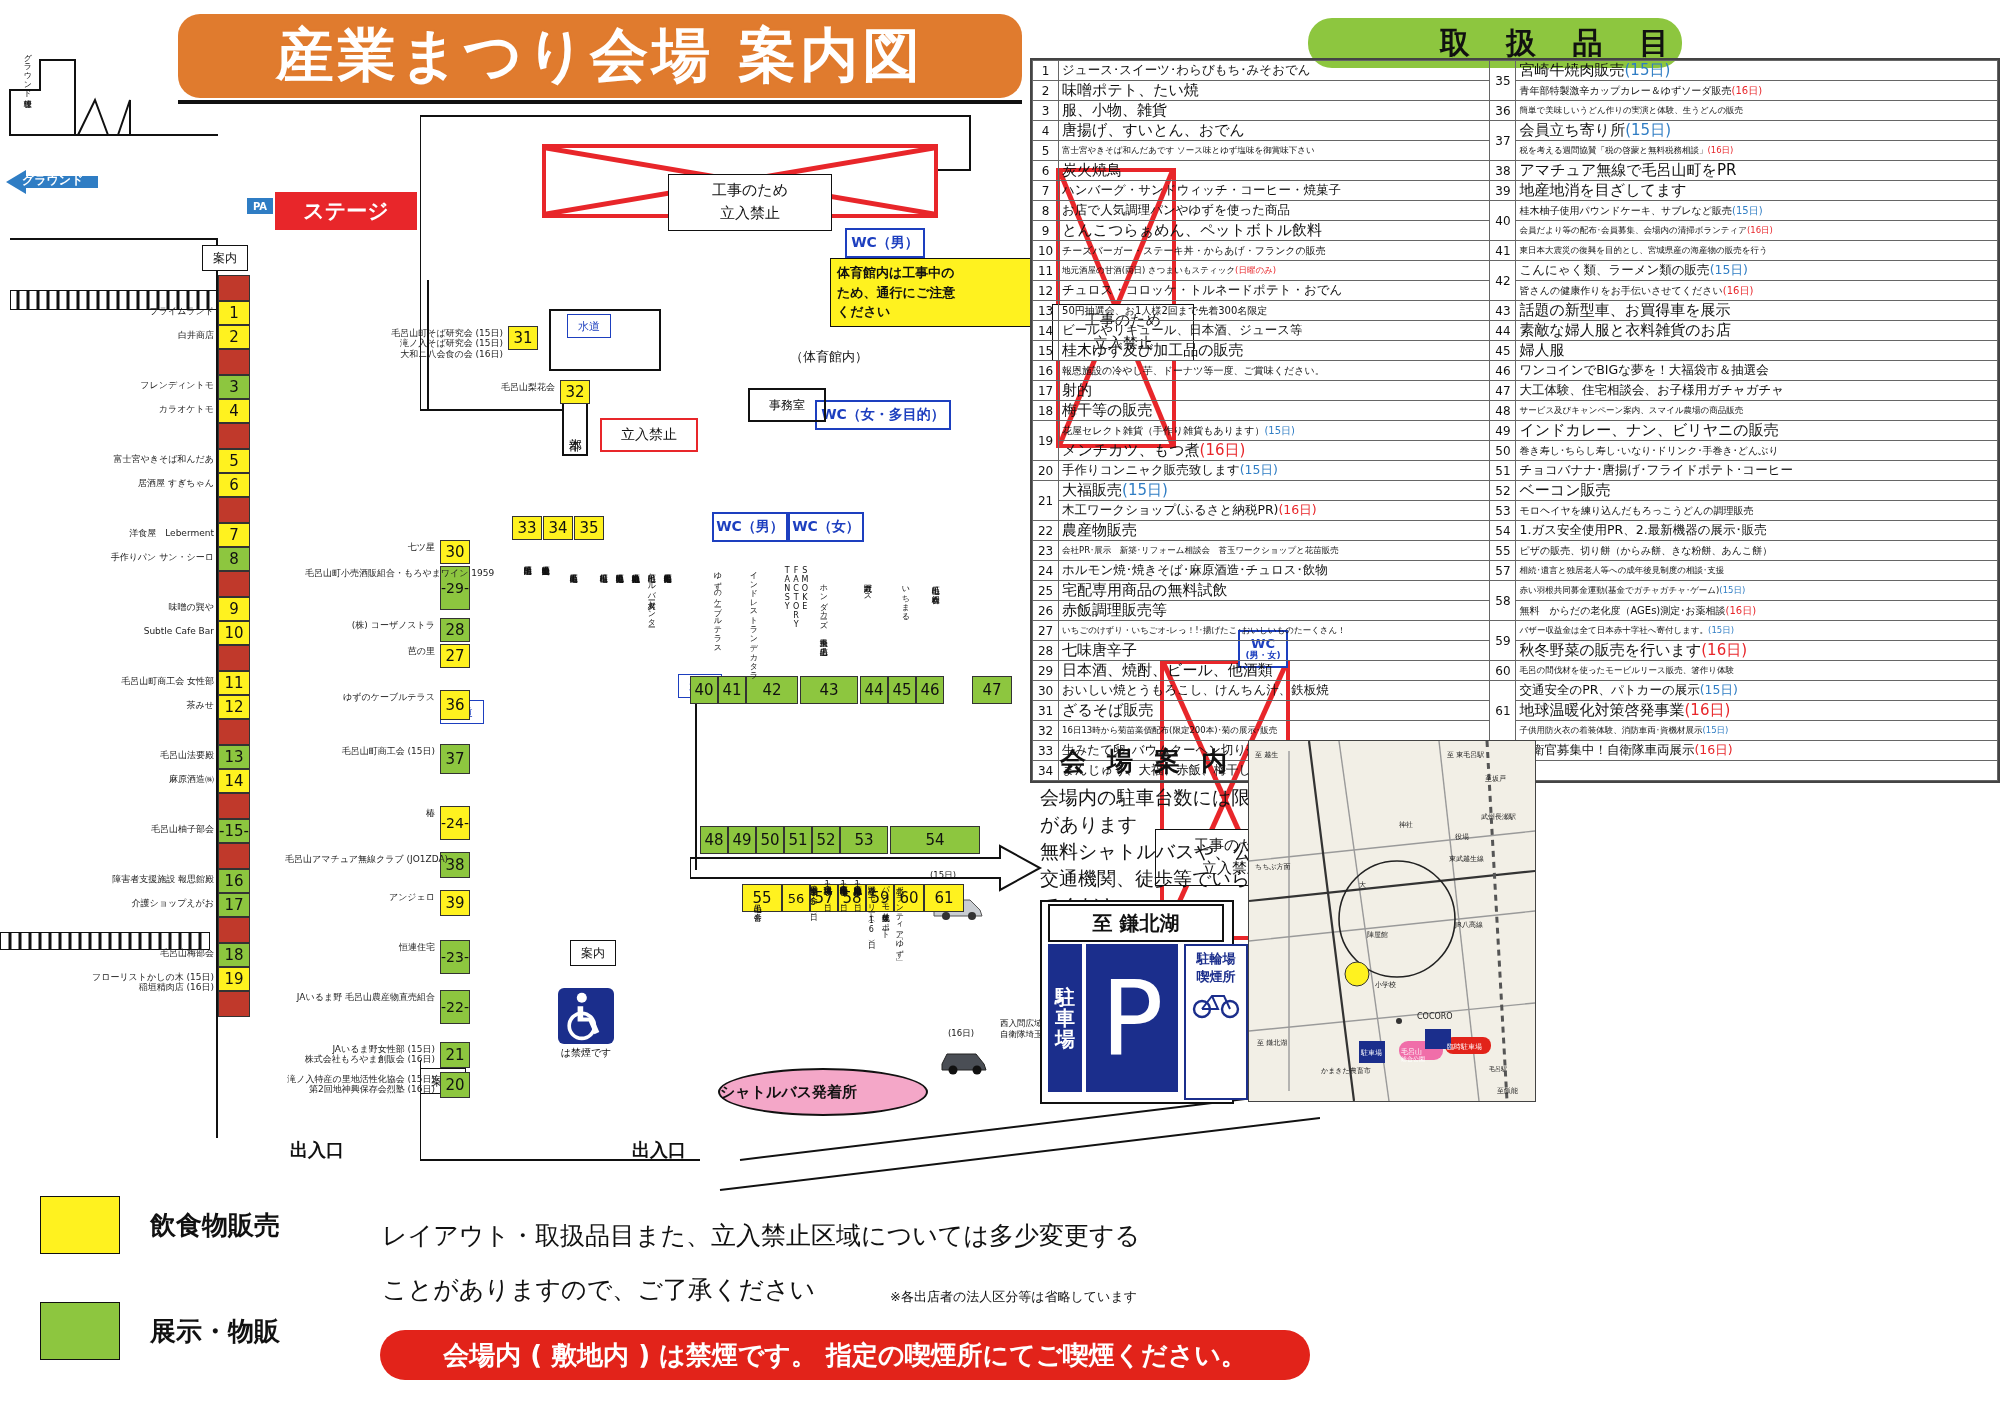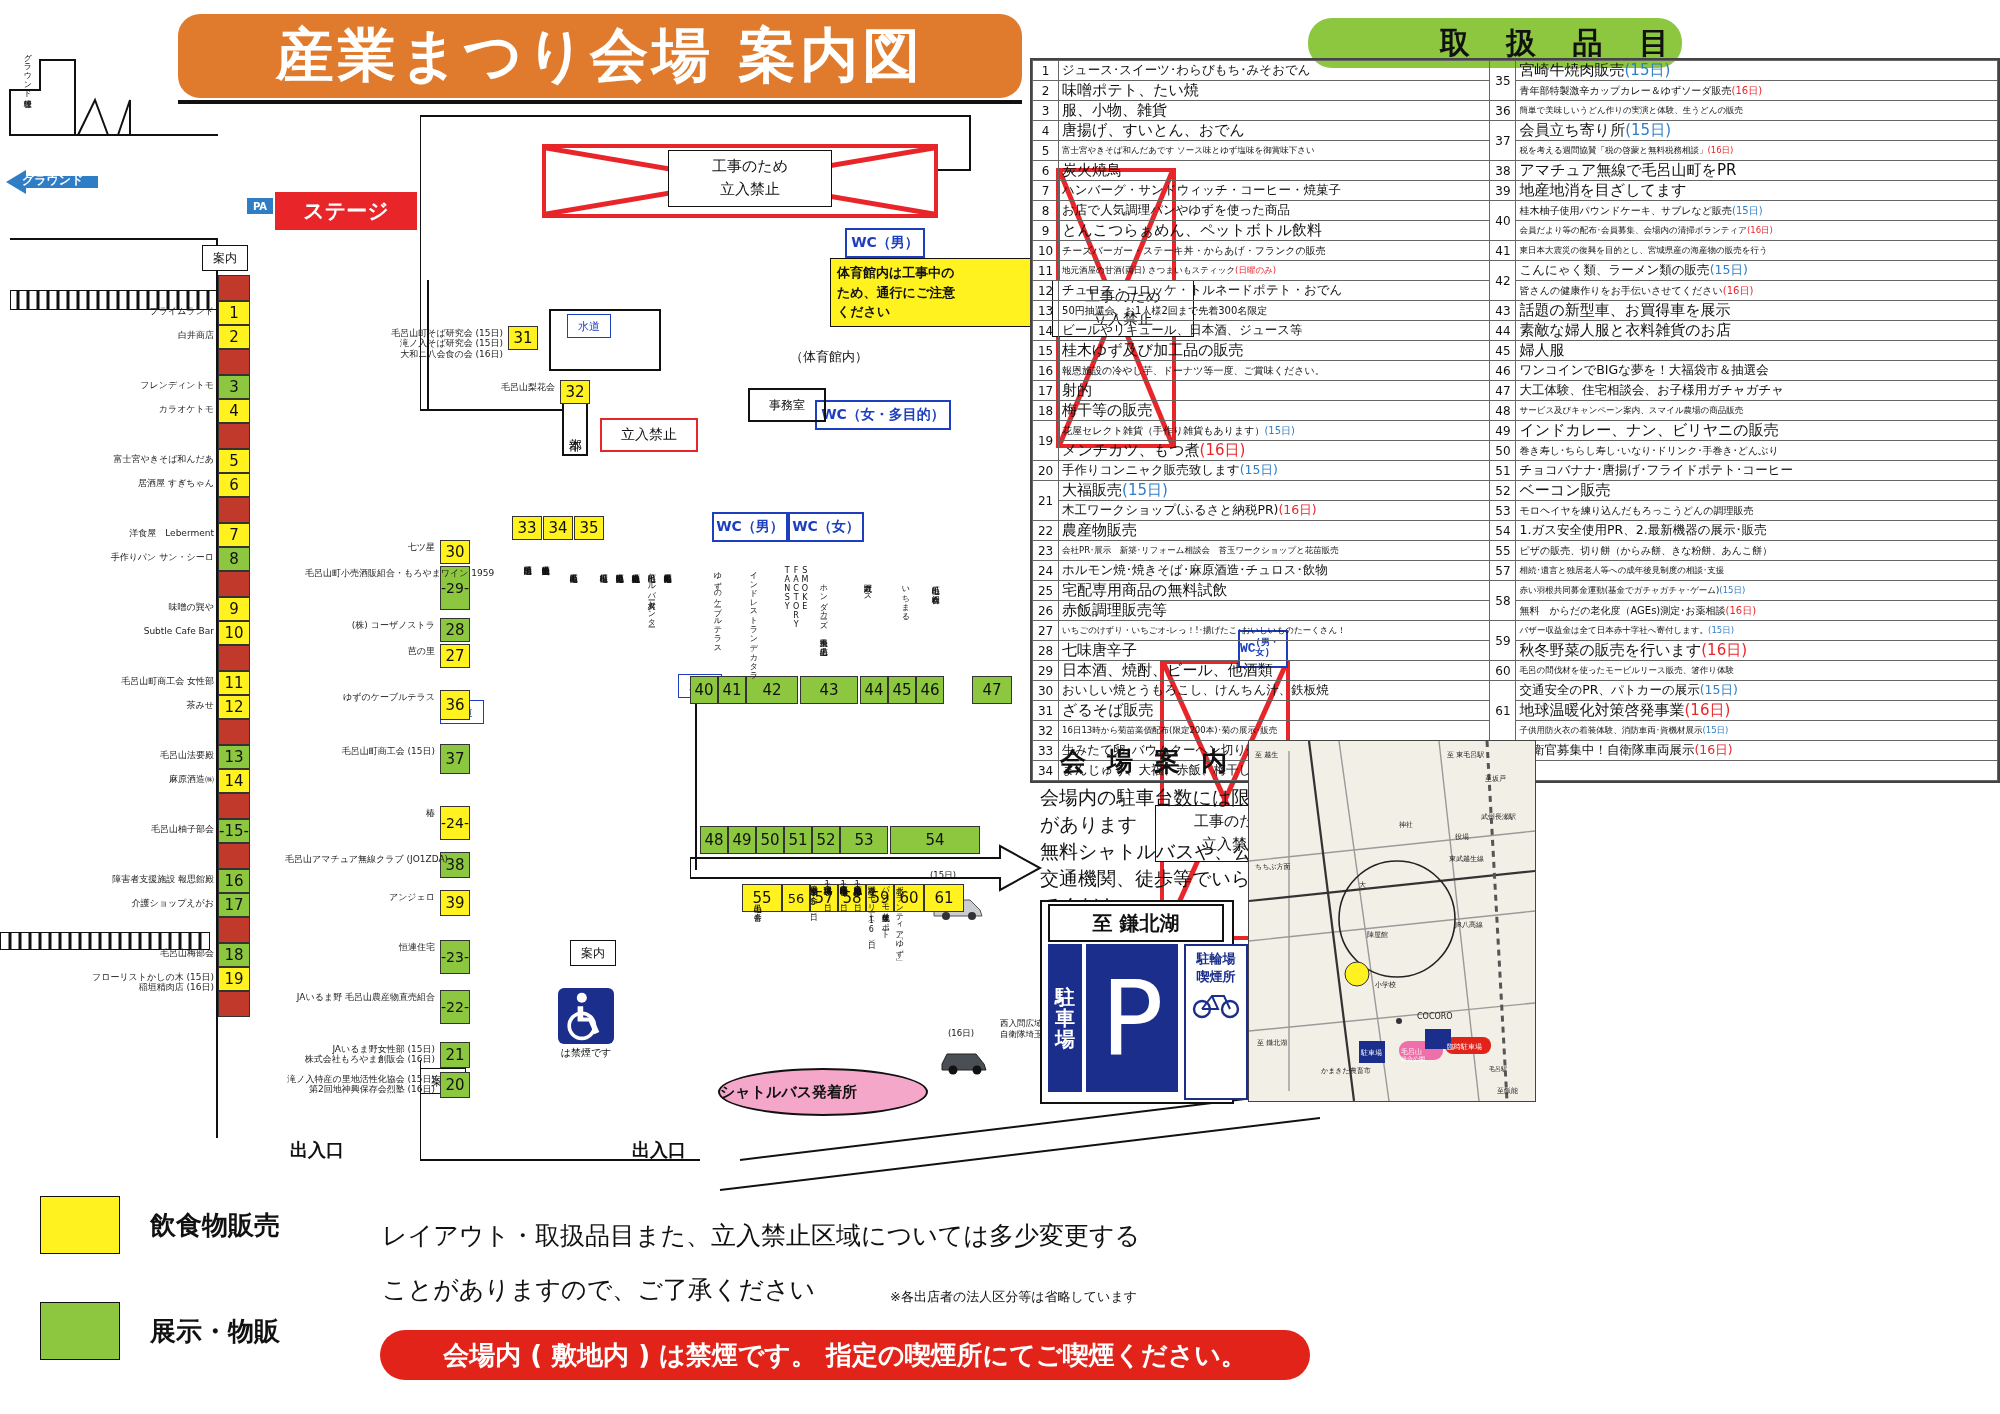--- a/index.html
+++ b/index.html
@@ -15,21 +15,21 @@
      text-shadow:0 0 2px #E07B2E;}
   #title-underline{left:178px;top:100px;width:844px;height:4px;background:#111;}
 
   
   .mapline{background:#111;}
   .mapbox{border:2px solid #111;box-sizing:border-box;background:transparent;}
 
   .noentry{border:4px solid #E8262A;box-sizing:border-box;position:absolute;background:#fff;}
   .noentry .x1,.noentry .x2{position:absolute;left:0;top:0;width:100%;height:100%;}
   .noentrylabel{position:absolute;border:1px solid #111;background:#fff;
-     font-size:15px;line-height:1.55;text-align:center;padding:4px 6px;white-space:nowrap;}
+     font-size:15px;line-height:1.55;text-align:center;padding:4px 6px;white-space:nowrap;margin-top:24px;}
 
   
   .cell{box-sizing:border-box;border:1px solid #333;display:flex;
         align-items:center;justify-content:center;font-size:15px;color:#111;}
   .c-yellow{background:#FFF21F;}
   .c-green{background:#8DC63F;}
   .c-red{background:#C0392B;}
 
   .boothlabel{font-size:9px;color:#222;text-align:right;white-space:nowrap;line-height:1.15;}
 
@@ -357,21 +357,21 @@
 </div>
 <div class="abs wcbox" style="left:815px;top:400px;width:132px;height:26px;">
   <span>WC（女・多目的）</span>
 </div>
 <div class="abs wcbox" style="left:712px;top:512px;width:72px;height:26px;">
   <span>WC（男）</span>
 </div>
 <div class="abs wcbox" style="left:788px;top:512px;width:72px;height:26px;">
   <span>WC（女）</span>
 </div>
-<div class="abs wcbox" style="left:1238px;top:630px;width:46px;height:34px;font-size:11px;line-height:1.1;font-family:Liberation Mono, monospace;">
+<div class="abs wcbox" style="left:1238px;top:630px;width:46px;height:34px;font-size:11px;flex-direction:column;line-height:1.1;">
   <span style="font-size:13px;">WC</span>
     <span style="font-size:9px;">(男・女)</span>
 </div>
 
 <div class="abs yellownote" style="left:830px;top:258px;width:188px;">
   <div>体育館内は工事中の</div>
   <div>ため、通行にご注意</div>
   <div>ください</div>
 </div>
 <div class="abs nosel" style="left:790px;top:348px;font-size:13px;">（体育館内）</div>

